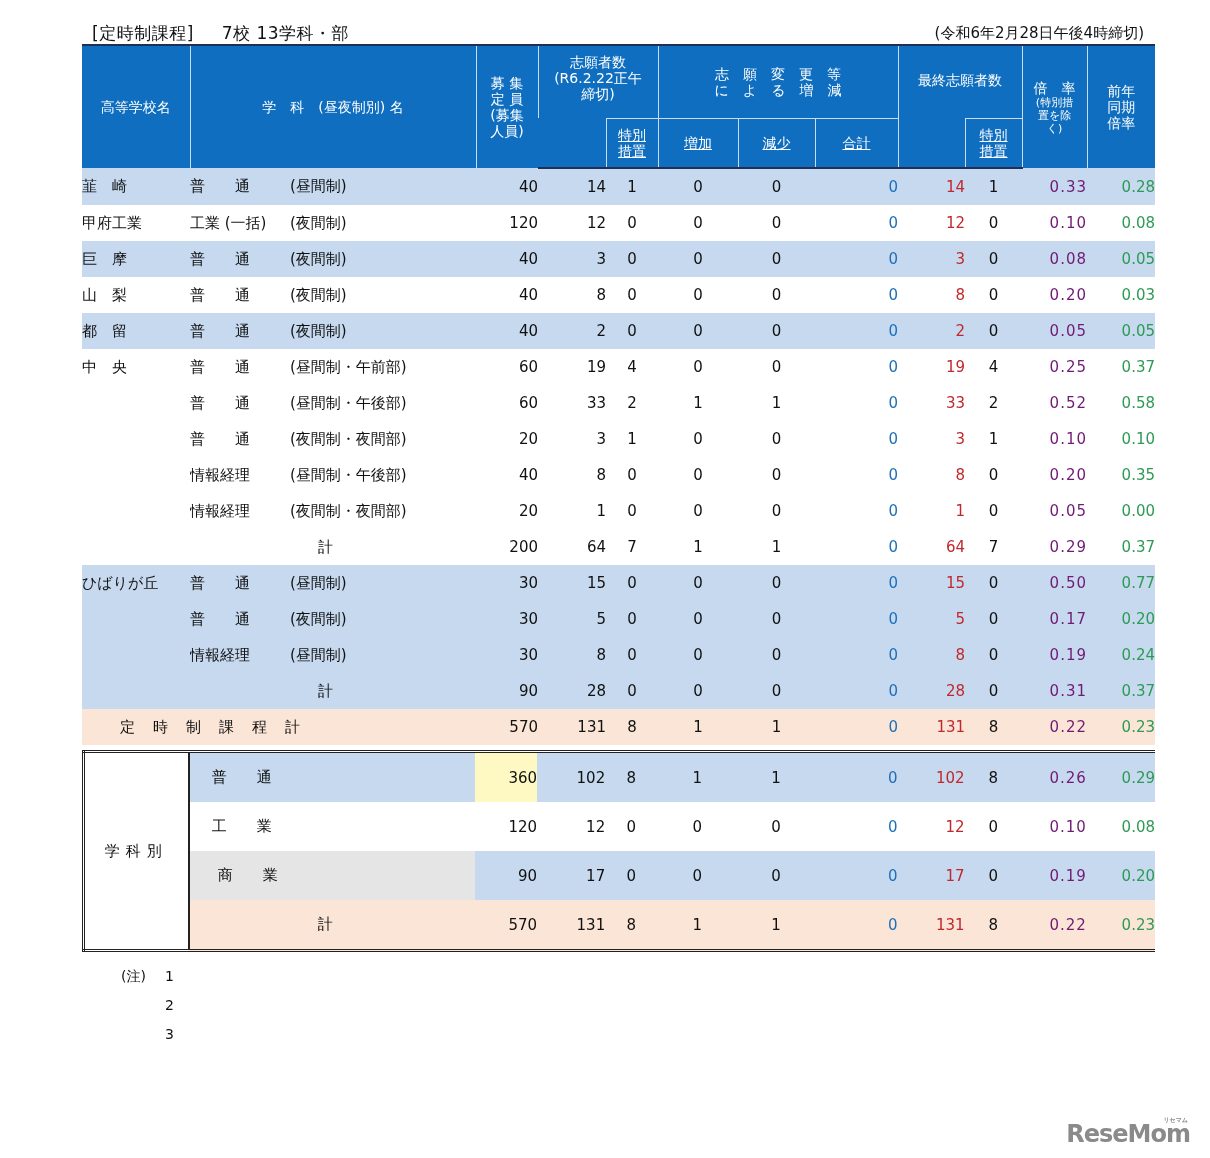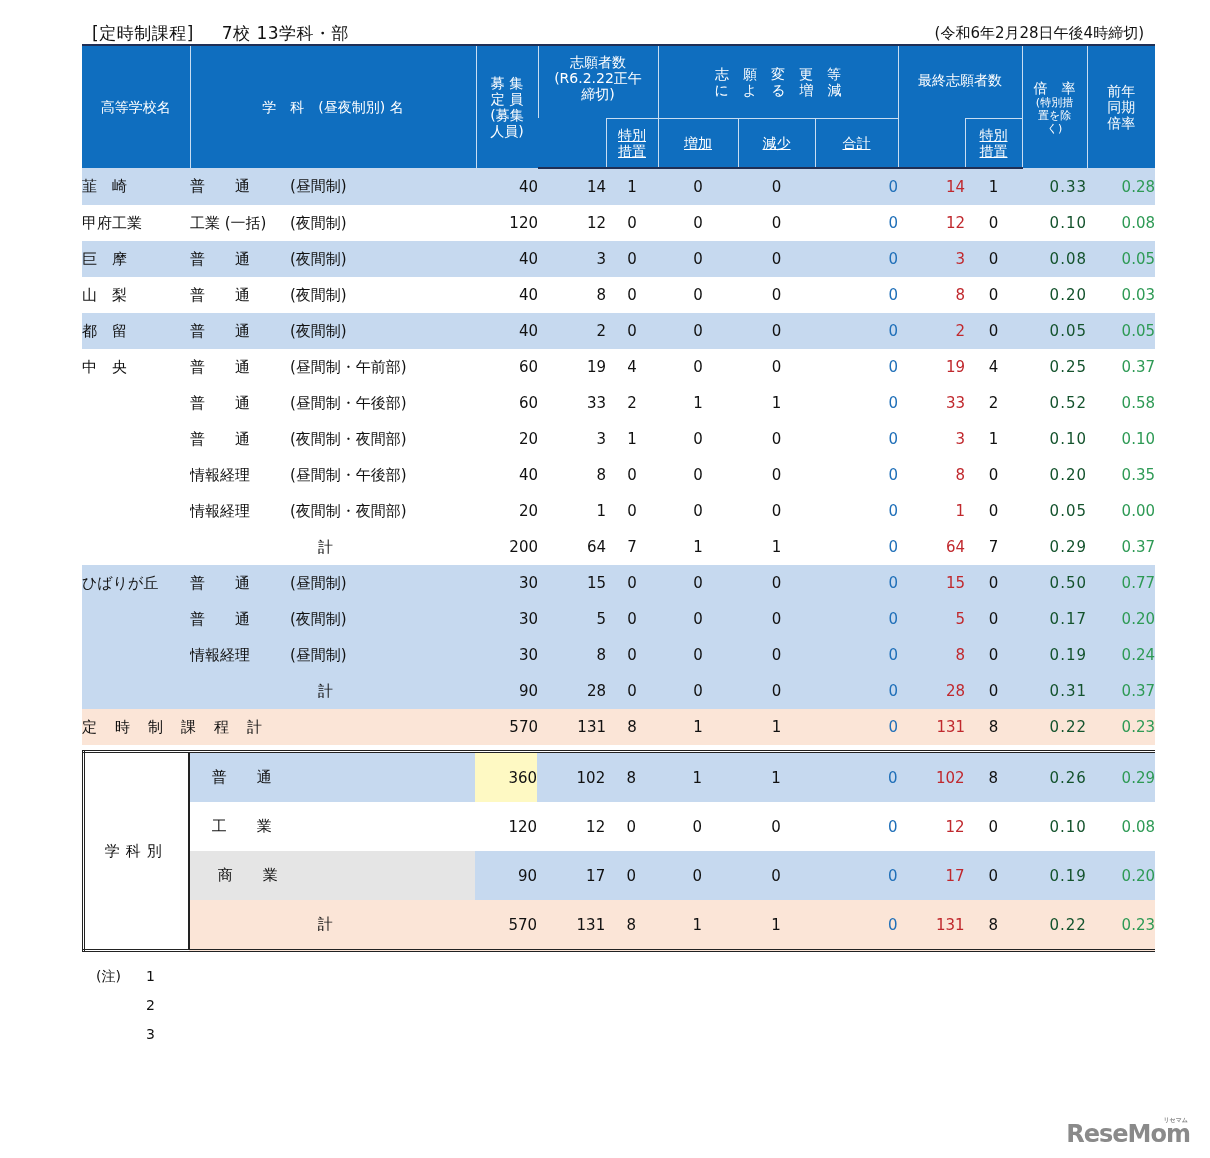--- a/index.html
+++ b/index.html
@@ -1,17 +1,17 @@
 <!DOCTYPE html>
 <html><head>
 <meta charset="utf-8">
 <style>
   html, body { margin:0; padding:0; background:#ffffff; }
   body { width:1210px; height:1158px; position:relative; font-family:"DejaVu Sans", "Liberation Sans", sans-serif; color:#111; overflow:hidden; }
-  .abs { position:absolute; }
+  .abs { position:absolute;text-align:right; }
   .title-left { left:92px; top:22px; font-size:17px; letter-spacing:0.5px; }
   .title-left span { margin-right:28px; }
   .title-right { right:66px; top:24px; font-size:15px; }
   .top-rule { left:82px; top:44px; width:1073px; height:2px; background:#1f2f55; }
 
   table.main { position:absolute; left:82px; top:46px; border-collapse:collapse; table-layout:fixed; width:1073px; }
   table.main td, table.main th { padding:0; font-weight:normal; overflow:hidden; white-space:nowrap; }
   th.h { background:#0f6ebf; color:#ffffff; font-size:14px; line-height:16px; border-left:1.5px solid #c8ddf2; text-align:center; vertical-align:middle; }
   th.h.first { border-left:none; }
   th.h.sub { border-top:1.5px solid #c8ddf2;text-decoration:underline; }
@@ -23,21 +23,21 @@
   tr.white td { background:#ffffff; }
   tr.peach td { background:#fbe5d7; }
   td.num { text-align:right; padding-right:14px; }
   td.c { text-align:center; }
   td.school { padding-left:12px; }
   td.course { padding-left:22px; }
   .dept { display:inline-block; width:100px; }
   .sys { display:inline-block; }
   .blue0 { color:#1f6fb8; text-align:right; padding-right:20px; }
   .final { color:#c0282d; font-size:20px; text-align:right; padding-right:14px; }
-  .ratio { color:#14532d; font-size:20px; text-align:right; padding-right:8px; letter-spacing:1px; }
+  .ratio { color:#701a75; font-size:20px; text-align:right; padding-right:8px; letter-spacing:1px; }
   .prev { color:#2e9a55; font-size:14px; text-align:right; padding-right:14px; }
   .spaced { letter-spacing:18px; }
 
   table.sub { position:absolute; left:82px; top:750px; border-collapse:collapse; table-layout:fixed; width:1073px; border-top:3px double #222; border-bottom:3px double #222; border-left:3px double #222; }
   table.sub td { padding:0; height:49px; font-size:15px; vertical-align:middle; white-space:nowrap; }
   table.sub td.label { background:#ffffff; border-right:2px solid #222; text-align:center; letter-spacing:6px; }
   table.sub .final, table.sub .ratio { font-size:15px; }
 
   .notes { left:96px; top:962px; font-size:14px; line-height:29px; }
   .notes .row { display:flex; }
@@ -325,21 +325,21 @@
         <td class="c">0</td>
         <td class="blue0">0</td>
         <td class="final">28</td>
         <td class="c">0</td>
         <td class="ratio">0.31</td>
         <td class="prev">0.37</td>
       </tr>
     </tbody>
   <tfoot>
     <tr class="r peach">
-      <td colspan="2" style=""><span class="spaced">定時制課程計</span></td>
+      <td colspan="2" style="padding-left:38px"><span class="spaced">定時制課程計</span></td>
       <td class="num">570</td>
       <td class="num">131</td>
       <td class="c">8</td>
       <td class="c">1</td>
       <td class="c">1</td>
       <td class="blue0">0</td>
       <td class="final">131</td>
       <td class="c">8</td>
       <td class="ratio">0.22</td>
       <td class="prev">0.23</td>

